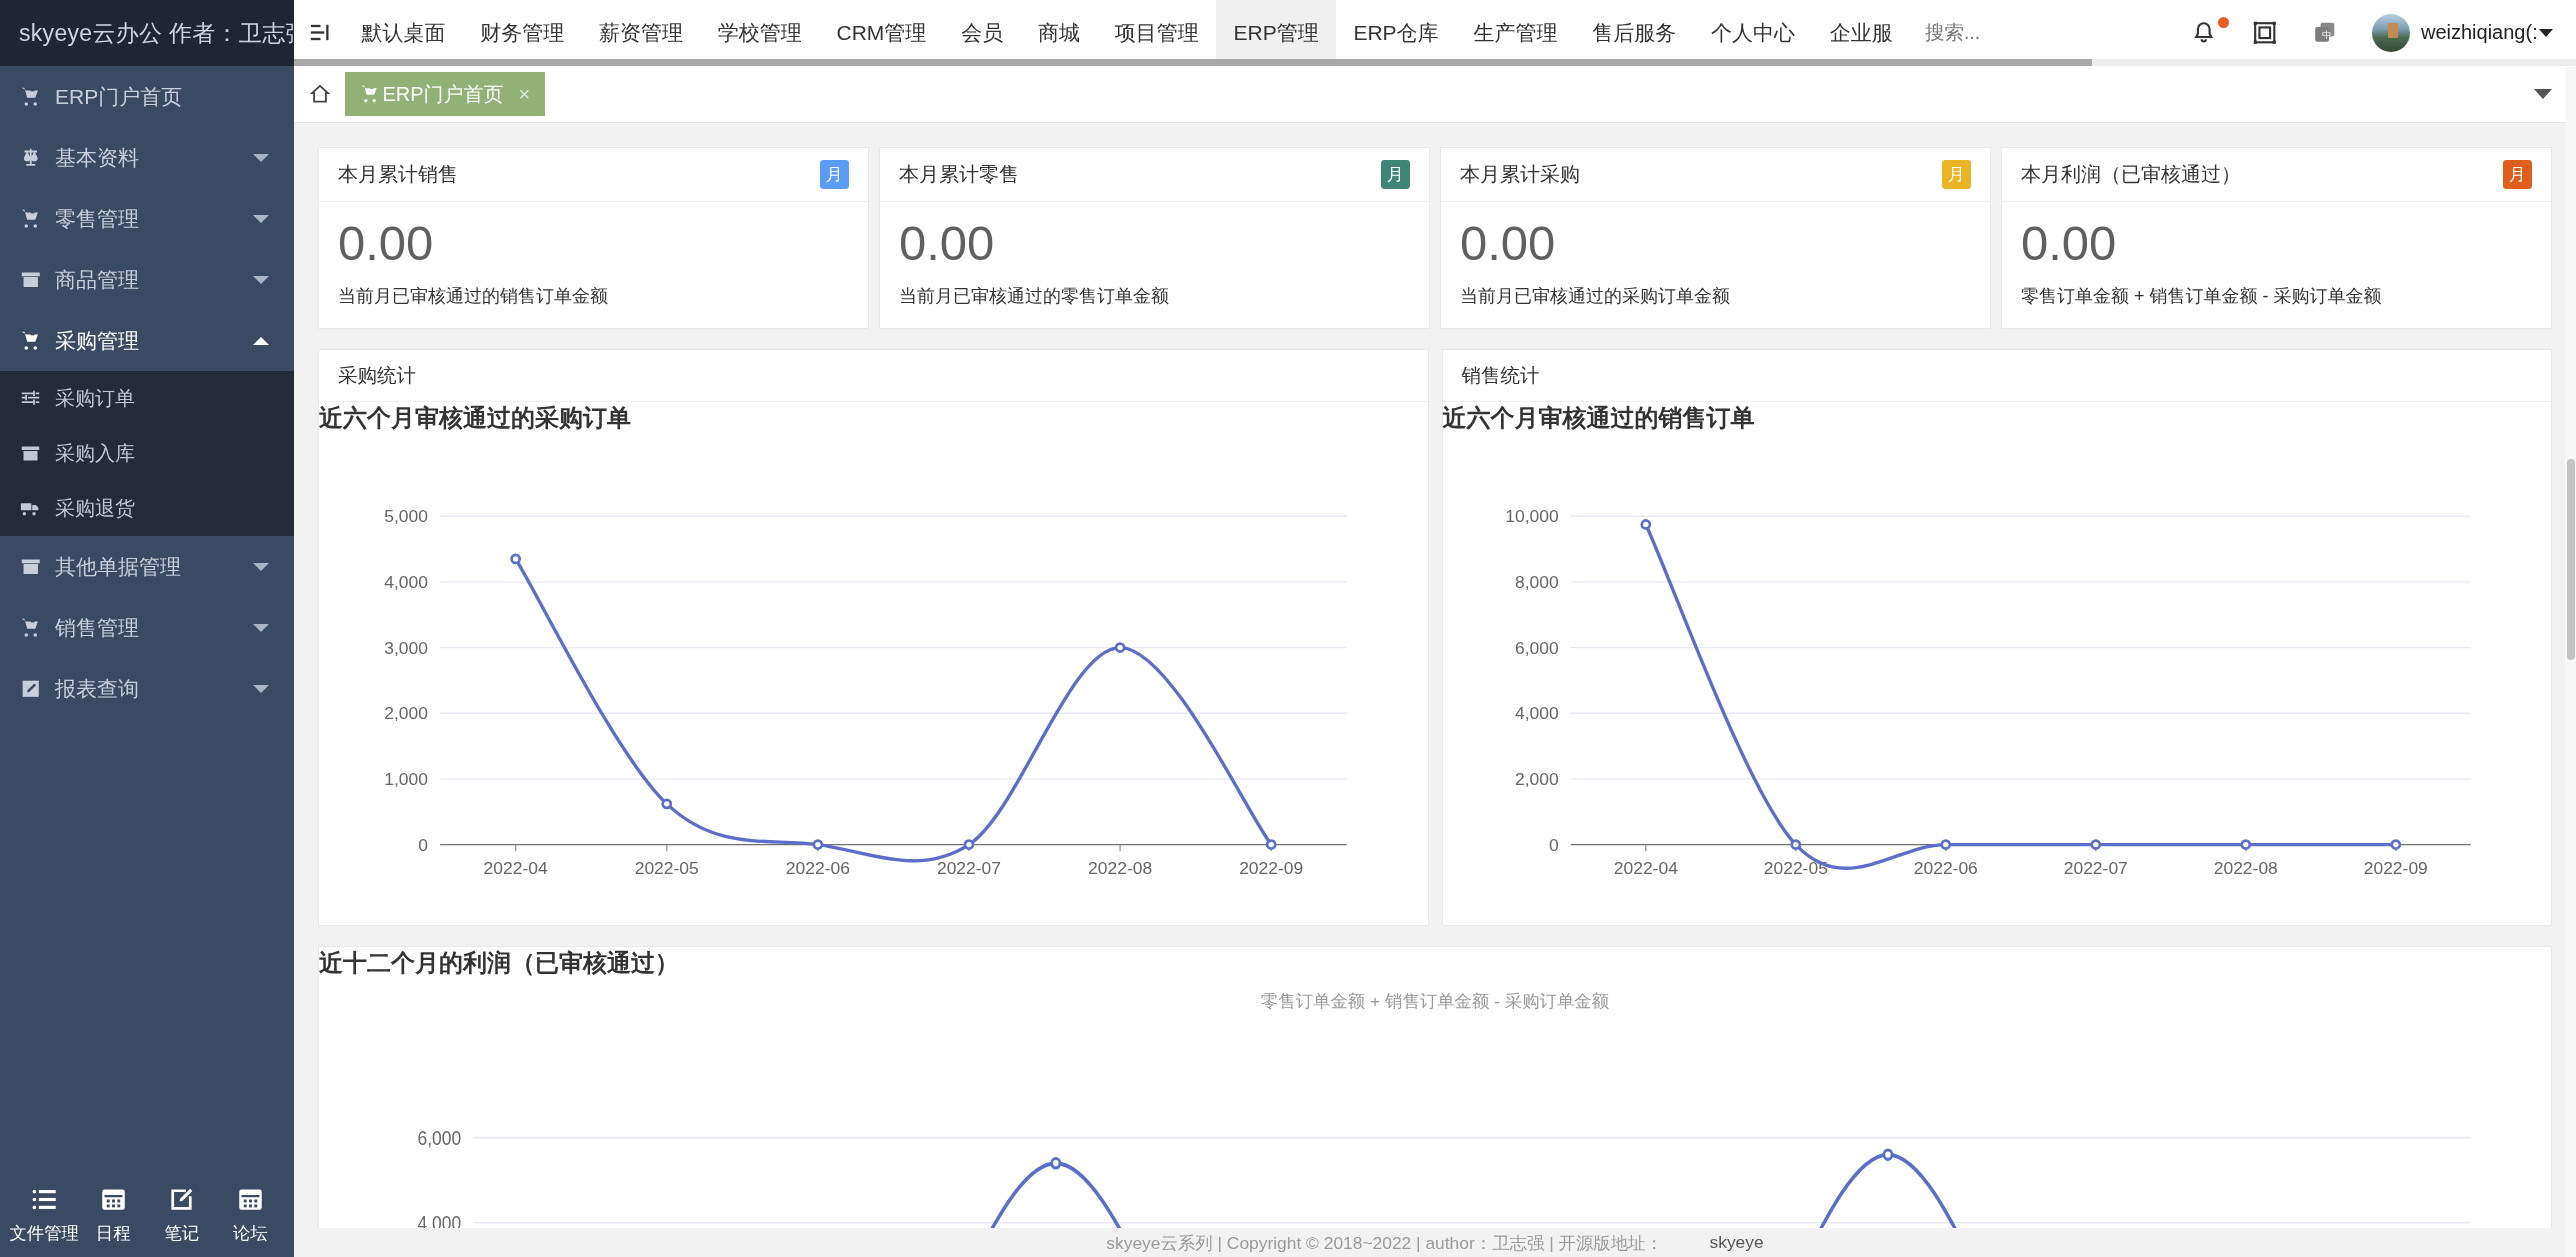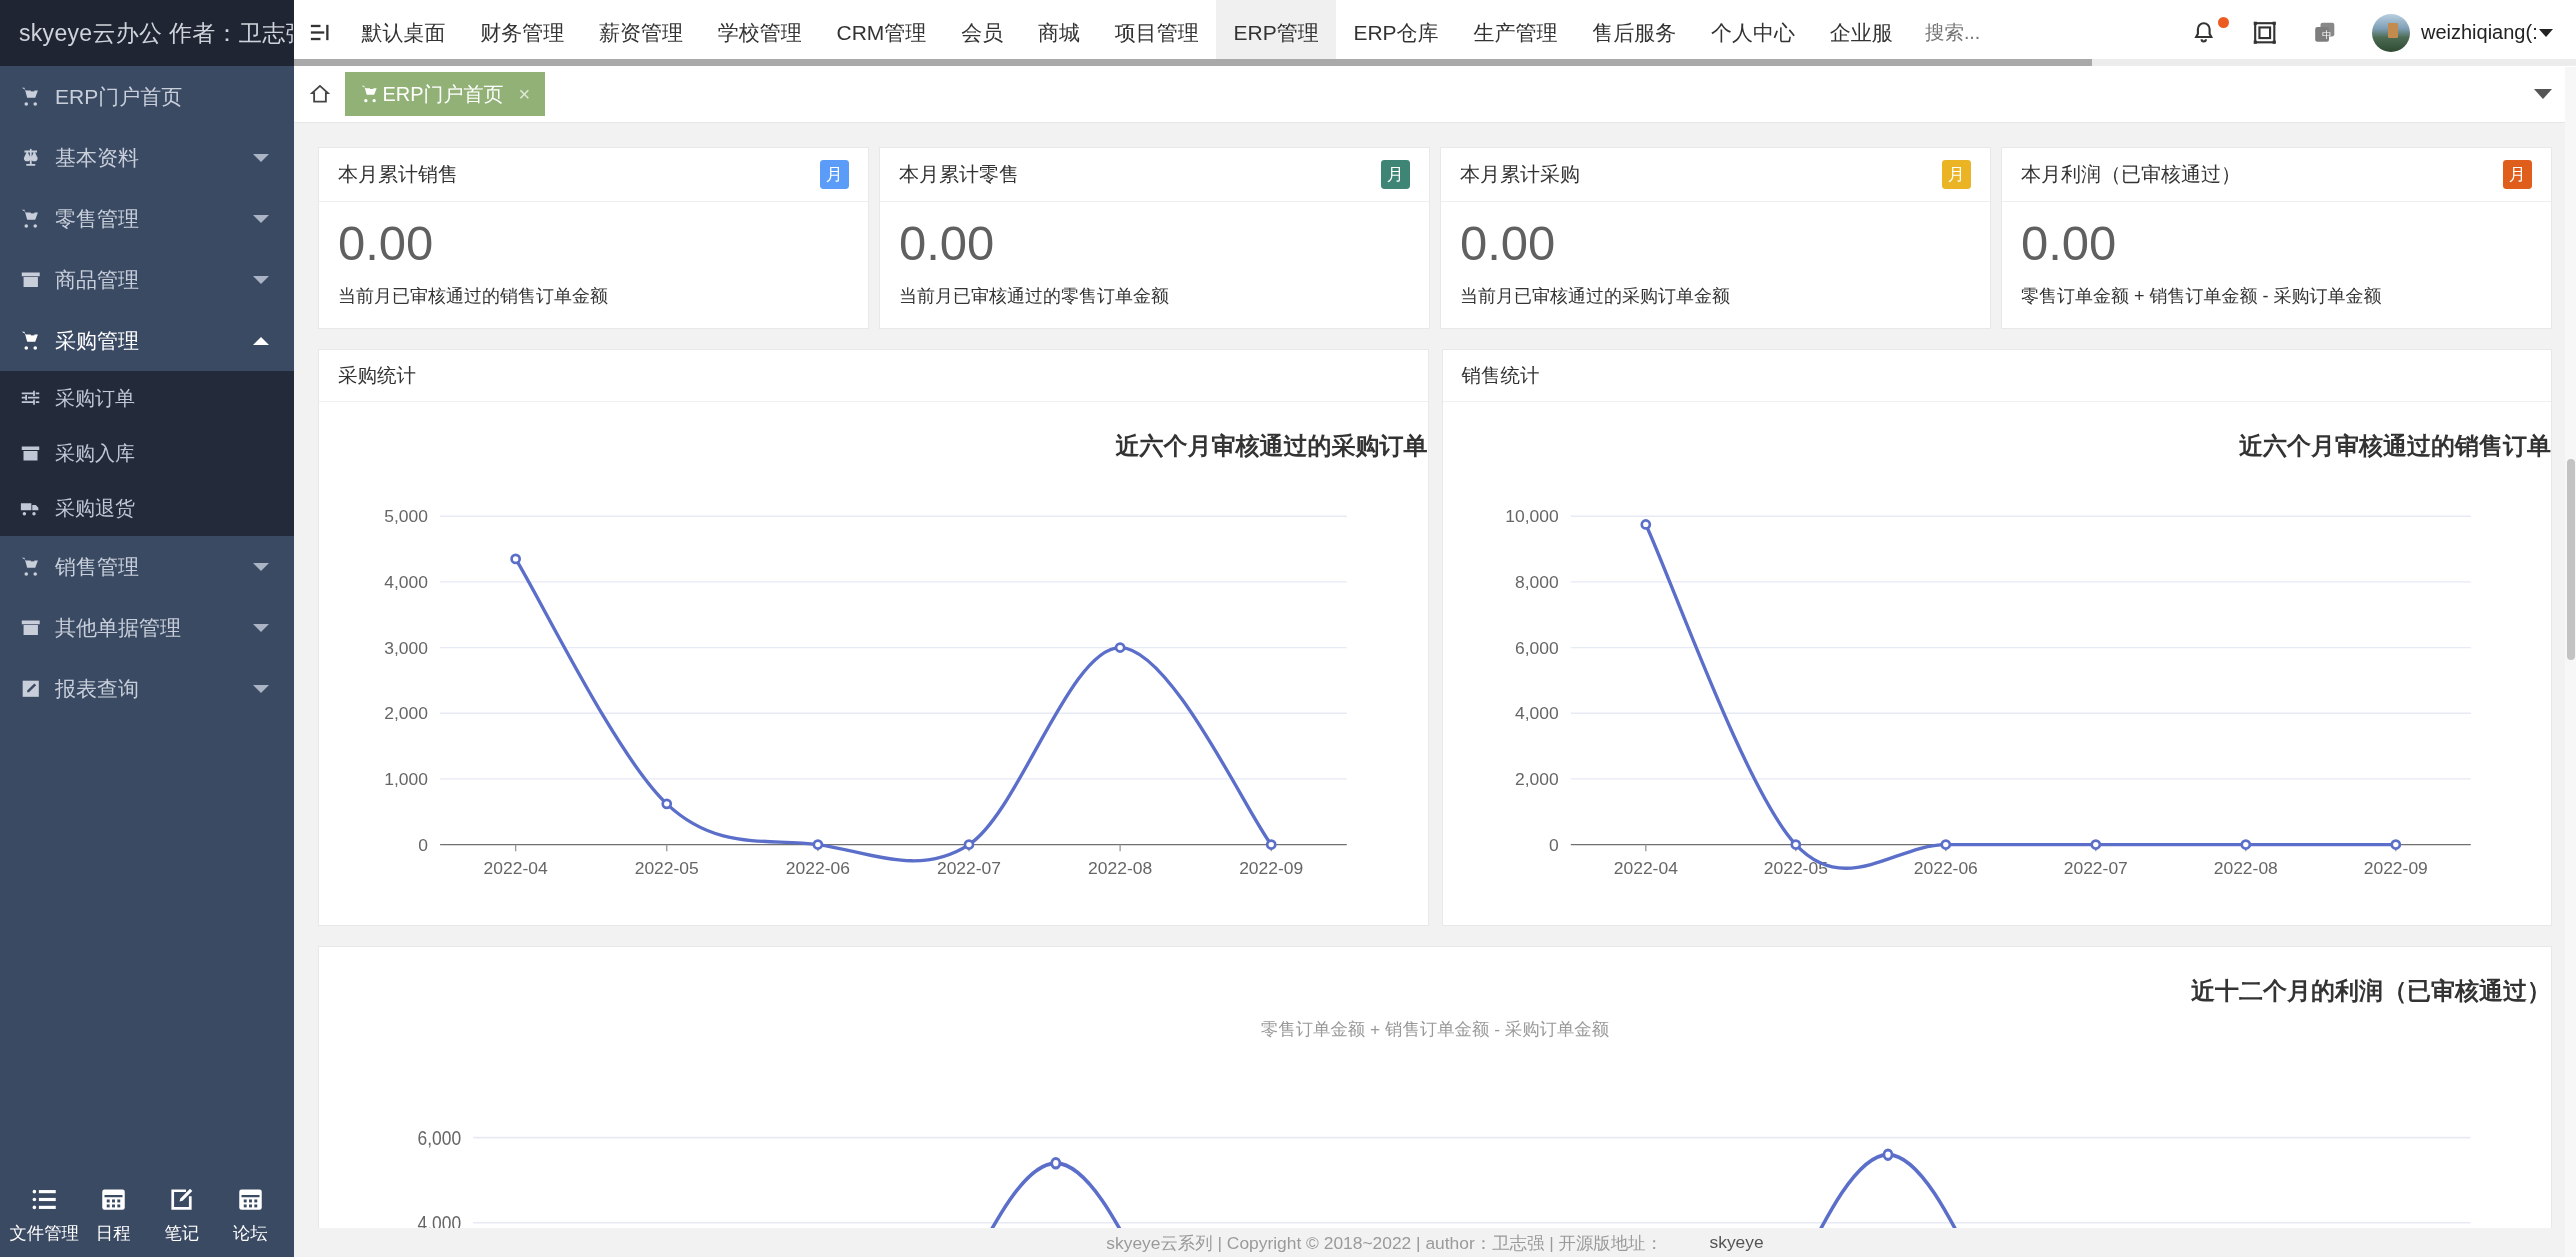--- a/index.html
+++ b/index.html
@@ -155,22 +155,21 @@
   .kpi-desc { font-size: 18px; color: #333333; margin-top: 14.8px; white-space: nowrap; }
 
   #chart-row { display: flex; gap: 13px; padding: 20px 24px 0 24px; }
   .chart-card { flex: 1; height: 577px; display: flex; flex-direction: column; }
   .chart-head {
     height: 52px; display: flex; align-items: center; padding: 0 19px;
     border-bottom: 0.7px solid #f0f0f0; font-size: 19.5px; color: #333333;
   }
   .chart-body { flex: 1; position: relative; }
   .chart-title {
-    text-align: right; font-size: 24px; font-weight: bold; color: #333333;
-    margin-top: 28px;
+    text-align: left; font-size: 24px; font-weight: bold; color: #333333;
   }
   .chart-sub { text-align: center; font-size: 17.4px; color: #999999; margin-top: 9.4px; }
   .plot { position: absolute; left: 0; right: 0; top: 74px; bottom: 0; }
   .plot svg { width: 100%; height: 100%; display: block; }
 
   #profit-card { margin: 20px 24px 0 24px; height: 456px; display: flex; flex-direction: column; }
 
   
   #footer {
     position: absolute; left: 294px; top: 1228px; width: 2282px; height: 29.5px;
@@ -281,35 +280,35 @@
               <path d="M1 6h12v8H1zm13 2h4l3 3v3h-7zM5 16a2 2 0 1 0 0 4 2 2 0 0 0 0-4zm11 0a2 2 0 1 0 0 4 2 2 0 0 0 0-4z"></path>
             </svg>
         </span>
         <span class="mi-label">采购退货</span>
       </div>
     </div>
 
     <div class="menu-item">
       <span class="mi-icon">
         <svg viewBox="0 0 24 24">
+            <path d="M2 4h20v4H2zM4 9h16v11H4zm4 3h8v2H8z"></path>
+          </svg>
+      </span>
+      <span class="mi-label">其他单据管理</span>
+      <span class="caret down"></span>
+    </div>
+
+    <div class="menu-item">
+      <span class="mi-icon">
+        <svg viewBox="0 0 24 24">
             <path d="M7 18a2 2 0 1 0 0 4 2 2 0 0 0 0-4zm10 0a2 2 0 1 0 0 4 2 2 0 0 0 0-4zM2 2h3l3 11h9l3-8H7"></path>
             <path d="M12 4h4v2h-4z" fill="#3b4a63"></path>
           </svg>
       </span>
       <span class="mi-label">销售管理</span>
-      <span class="caret down"></span>
-    </div>
-
-    <div class="menu-item">
-      <span class="mi-icon">
-        <svg viewBox="0 0 24 24">
-            <path d="M2 4h20v4H2zM4 9h16v11H4zm4 3h8v2H8z"></path>
-          </svg>
-      </span>
-      <span class="mi-label">其他单据管理</span>
       <span class="caret down"></span>
     </div>
 
     <div class="menu-item">
       <span class="mi-icon">
         <svg viewBox="0 0 24 24">
             <path d="M3 3h18v18H3z"></path>
             <path d="M16 6l-8 8v2h2l8-8z" fill="#3b4a63"></path>
           </svg>
       </span>

